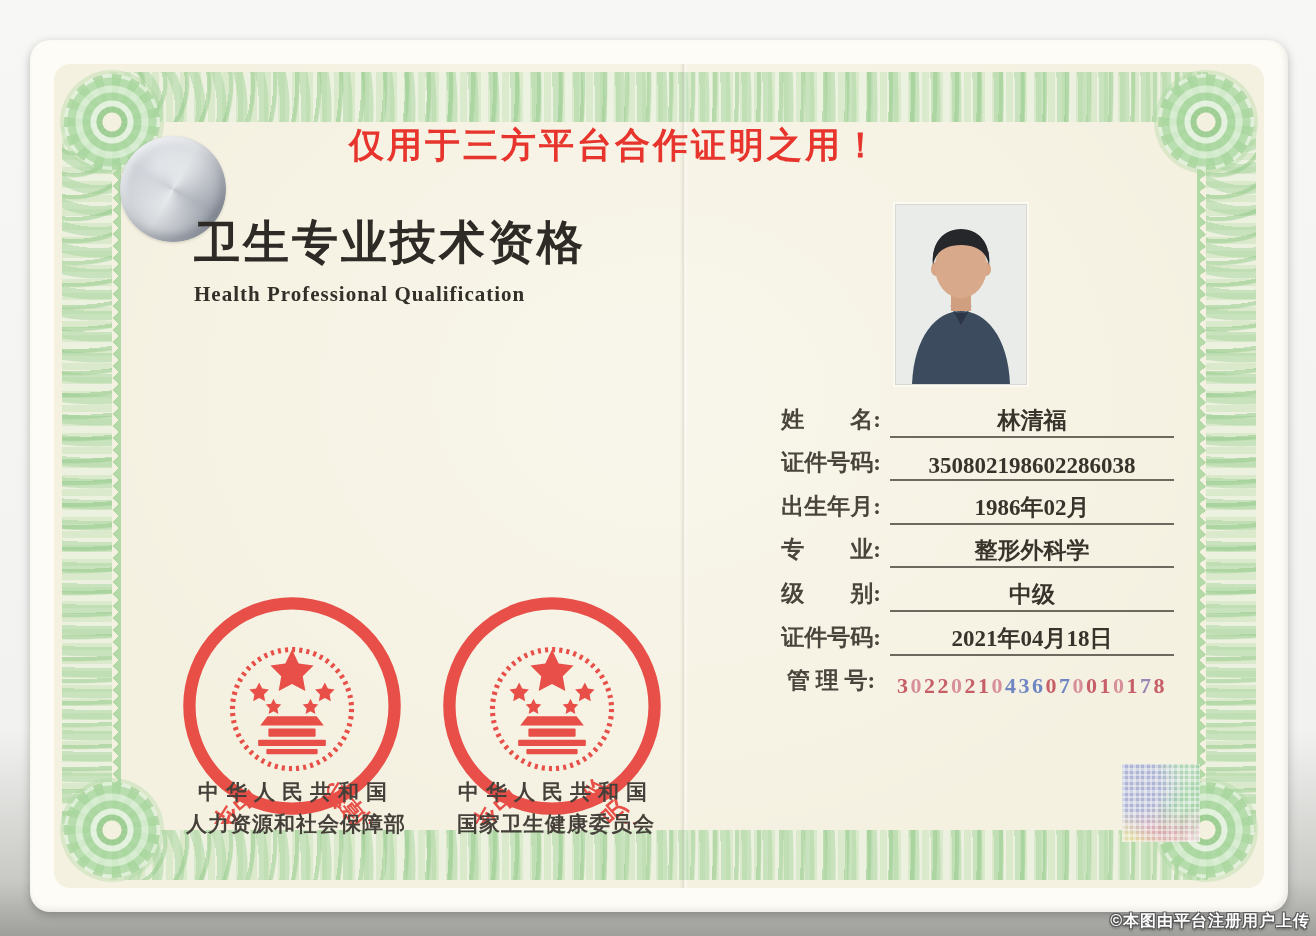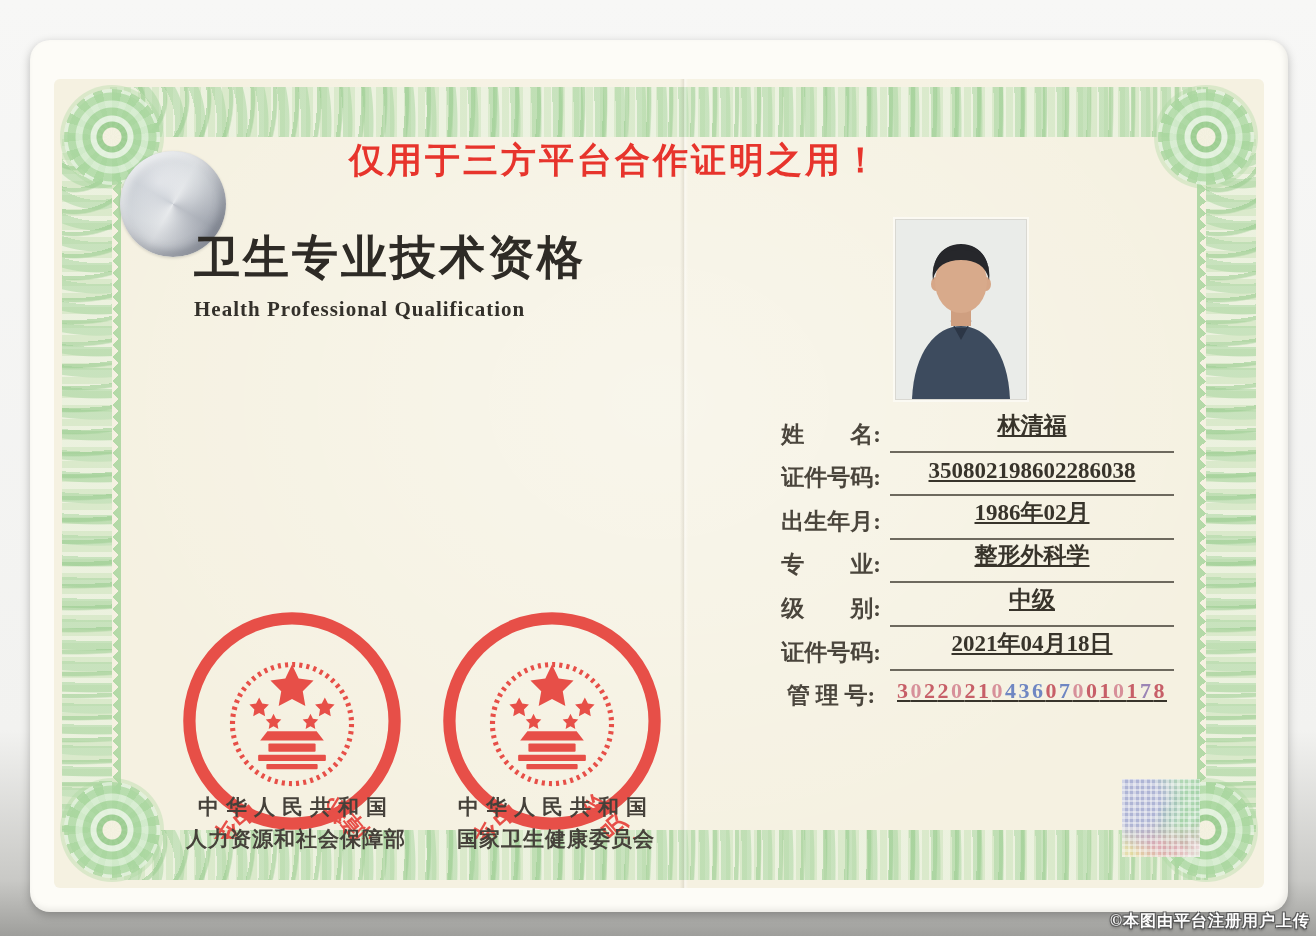--- a/index.html
+++ b/index.html
@@ -8,24 +8,23 @@
     font-family:"Liberation Serif", serif;
     background:linear-gradient(180deg,#f7f7f6 0%,#f2f2f0 78%,#c9c9c6 94%,#9e9e9b 100%);
     position:relative;
   }
   .page {
     position:absolute; left:30px; top:40px; width:1258px; height:872px;
     background:#fdfcf7; border-radius:20px;
     box-shadow:0 3px 10px rgba(0,0,0,.25), inset -2px -3px 6px rgba(0,0,0,.08);
   }
   .paper {
-    position:absolute; inset:24px; background:#f5f1e1; border-radius:6px;
+    position:absolute; inset:24px; background:#f5f1e1; border-radius:16px;
     background-image:
       radial-gradient(ellipse at 50% 40%, rgba(255,255,255,.35), rgba(0,0,0,0) 70%);
-    margin-top: 15px;
   }
   
   .bf { position:absolute; pointer-events:none; }
   .band-h {
     left:56px; right:56px; height:50px;
     background:
       repeating-radial-gradient(circle at 9px 12px, rgba(151,203,141,.55) 0 3.5px, rgba(151,203,141,0) 5px 22px),
       repeating-radial-gradient(circle at 2px 36px, rgba(171,214,162,.55) 0 9px, rgba(171,214,162,0) 10px 21px),
       repeating-linear-gradient(90deg, rgba(185,224,176,.45) 0 7px, rgba(226,242,220,.5) 7px 14px);
   }
@@ -106,38 +105,38 @@
   }
   
   .fields { position:absolute; left:718px; top:330px; width:402px; }
   .frow { display:flex; height:43.6px; align-items:flex-end; }
   .flabel {
     width:118px; font-size:23px; font-weight:bold; color:#4a453c;
     padding-bottom:3px; white-space:nowrap;text-align:center;
   }
   .fvalue {
     flex:1; border-bottom:2px solid #6d695e; text-align:center;
-    font-size:23px; font-weight:bold; color:#38342b; padding-bottom:10px; white-space:nowrap;text-decoration:underline;
+    font-size:23px; font-weight:bold; color:#38342b; padding-bottom:0; white-space:nowrap;
   }
   .frow.mgmt .fvalue { border-bottom:none; text-align:center; letter-spacing:2.5px; font-size:22px; }
   
   .qr {
     position:absolute; left:1068px; top:700px; width:78px; height:78px; opacity:.85;
     background:
       repeating-linear-gradient(90deg, rgba(255,255,255,.45) 0 2.5px, rgba(0,0,0,0) 2.5px 5.5px),
       repeating-linear-gradient(0deg, rgba(255,255,255,.45) 0 2.5px, rgba(0,0,0,0) 2.5px 5.5px),
       radial-gradient(circle at 18% 28%, #a3abd4 0 28%, rgba(0,0,0,0) 58%),
       radial-gradient(circle at 78% 22%, #a7d4ae 0 32%, rgba(0,0,0,0) 62%),
       radial-gradient(circle at 58% 62%, #e2a3b2 0 34%, rgba(0,0,0,0) 66%),
       radial-gradient(circle at 32% 82%, #e9da9e 0 22%, rgba(0,0,0,0) 52%),
       #f1e9e7;
   }
   .watermark {
     position:absolute; right:6px; bottom:4px;
-    font-family:Liberation Serif, serif; font-size:16px; font-weight:bold; color:#fdfdfd;
+    font-family:Liberation Sans, sans-serif; font-size:16px; font-weight:bold; color:#fdfdfd;
     text-shadow:1px 1px 0 #555, -1px -1px 0 #555, 1px -1px 0 #555, -1px 1px 0 #555, 0 2px 3px rgba(0,0,0,.6);
     letter-spacing:1px;
   }
 </style>
 </head>
 <body>
 
 <div class="page">
   <div class="paper">
 

